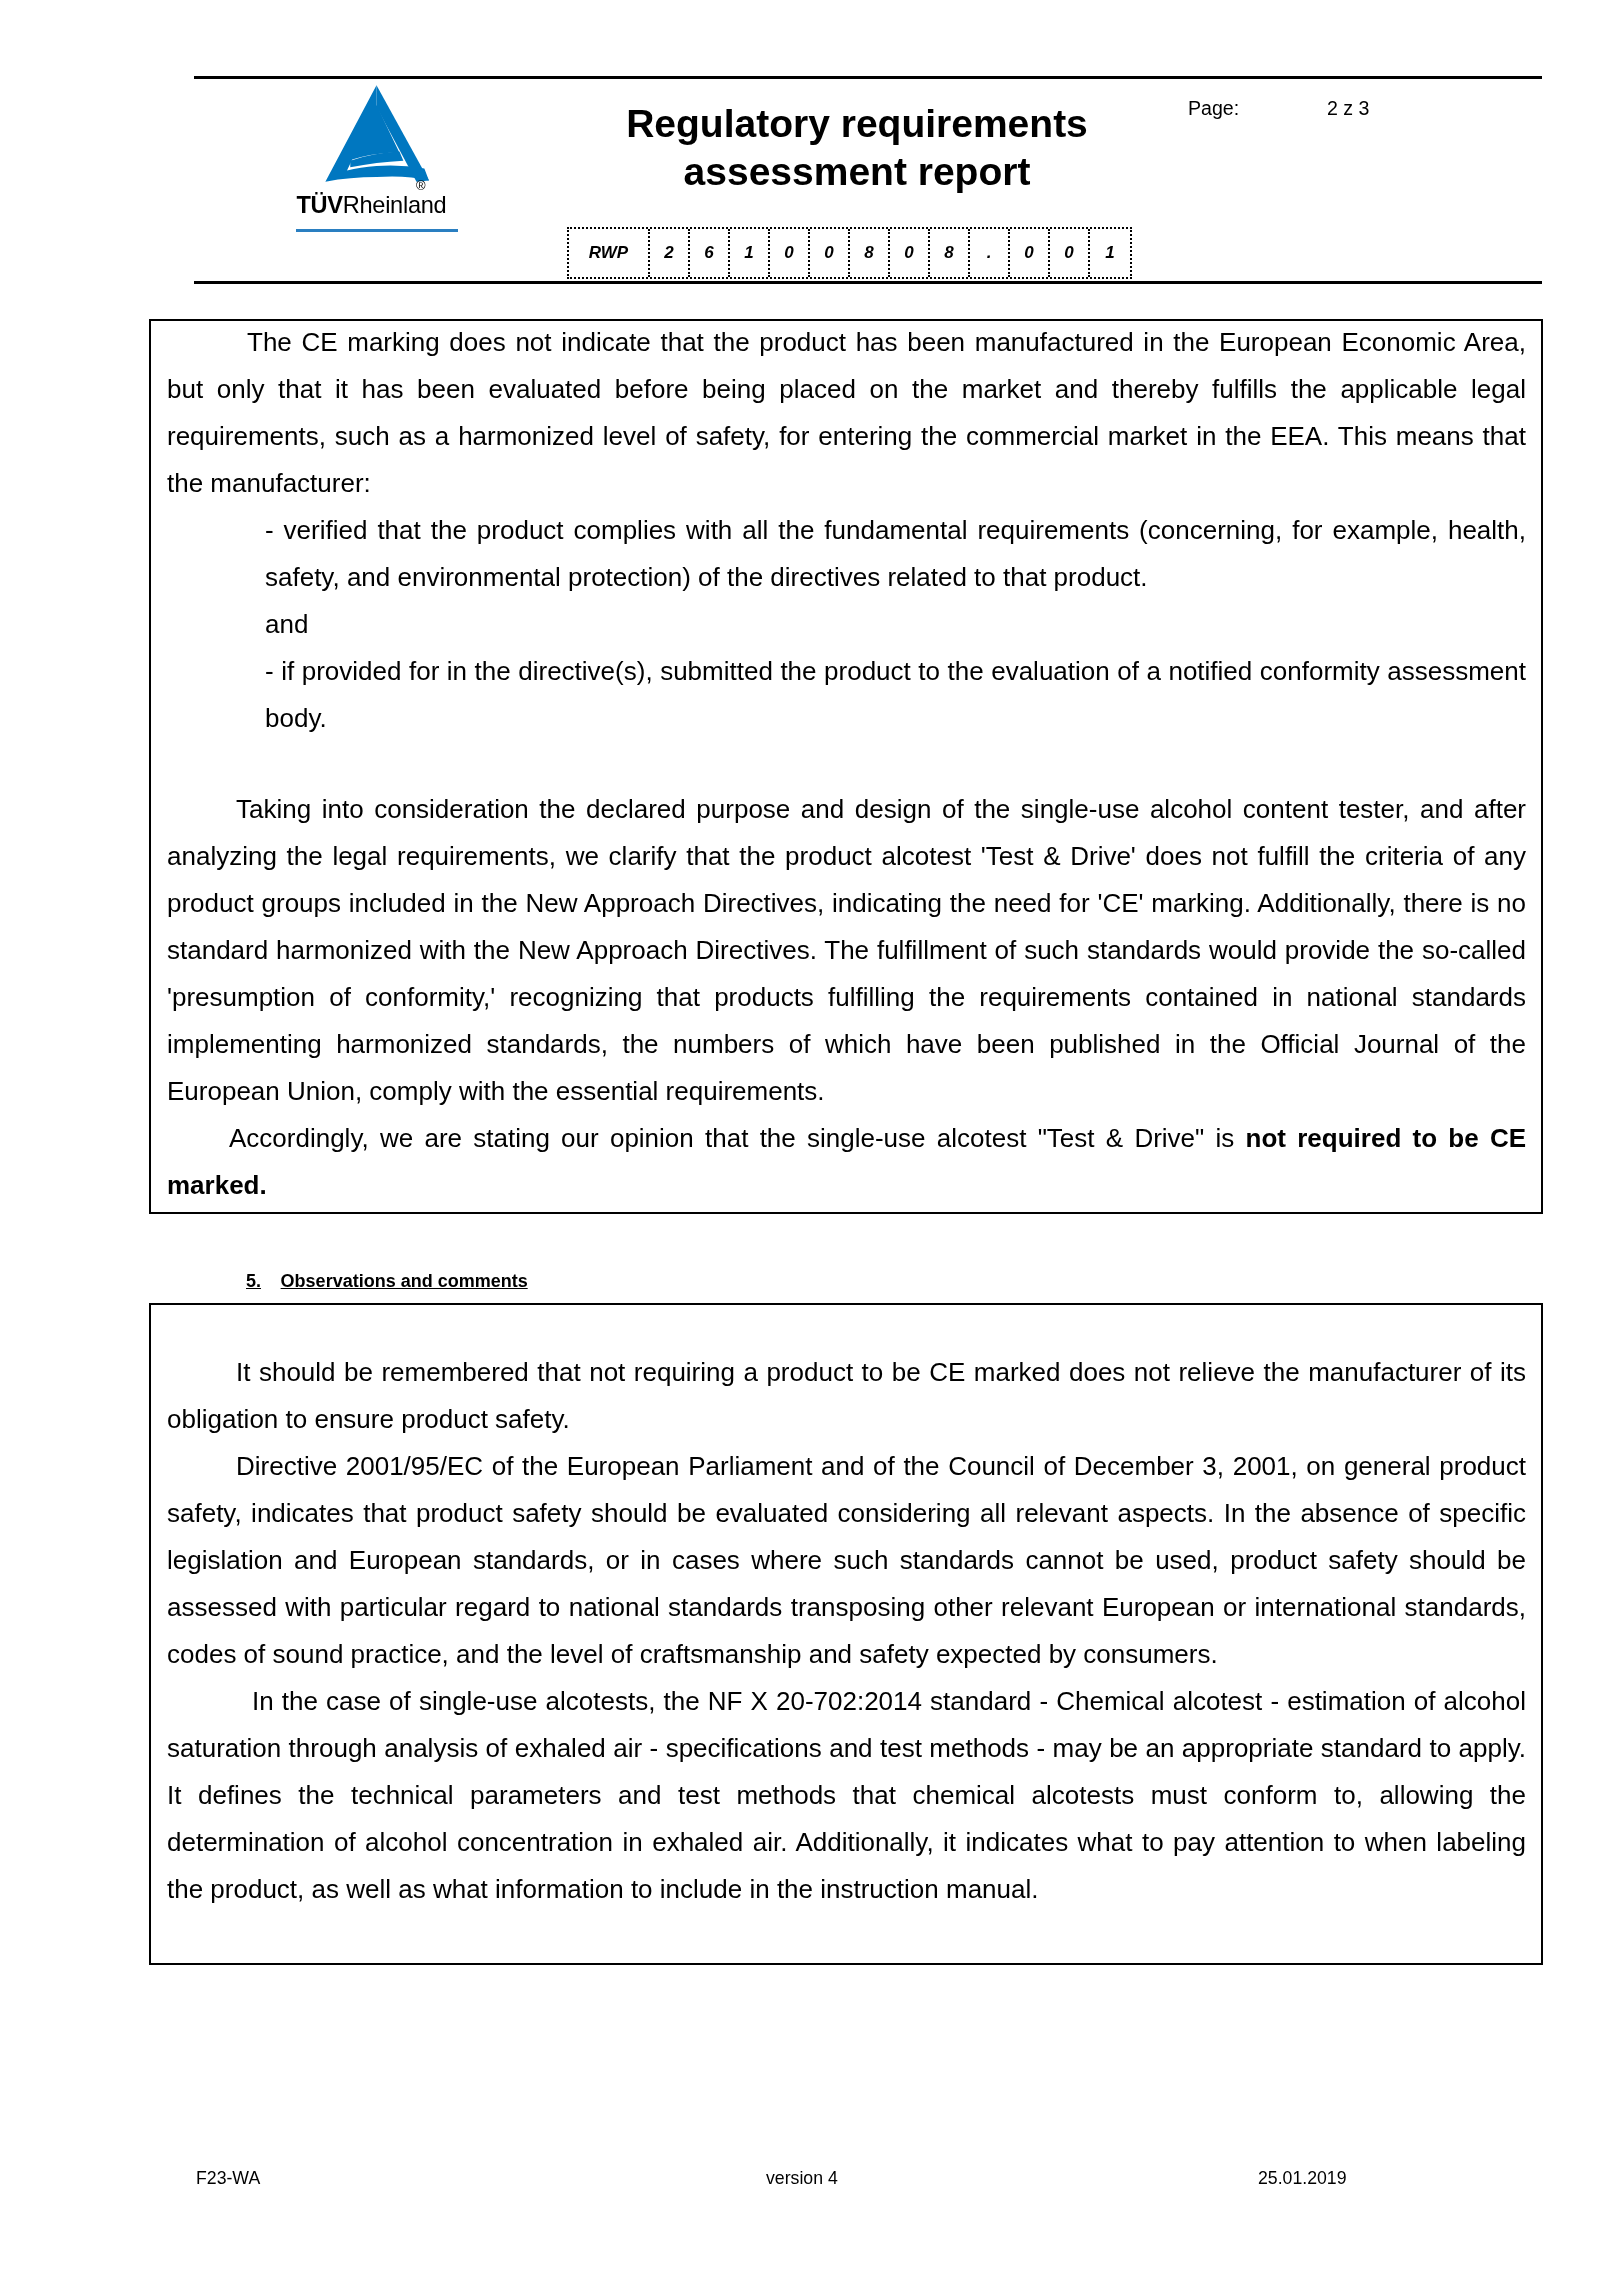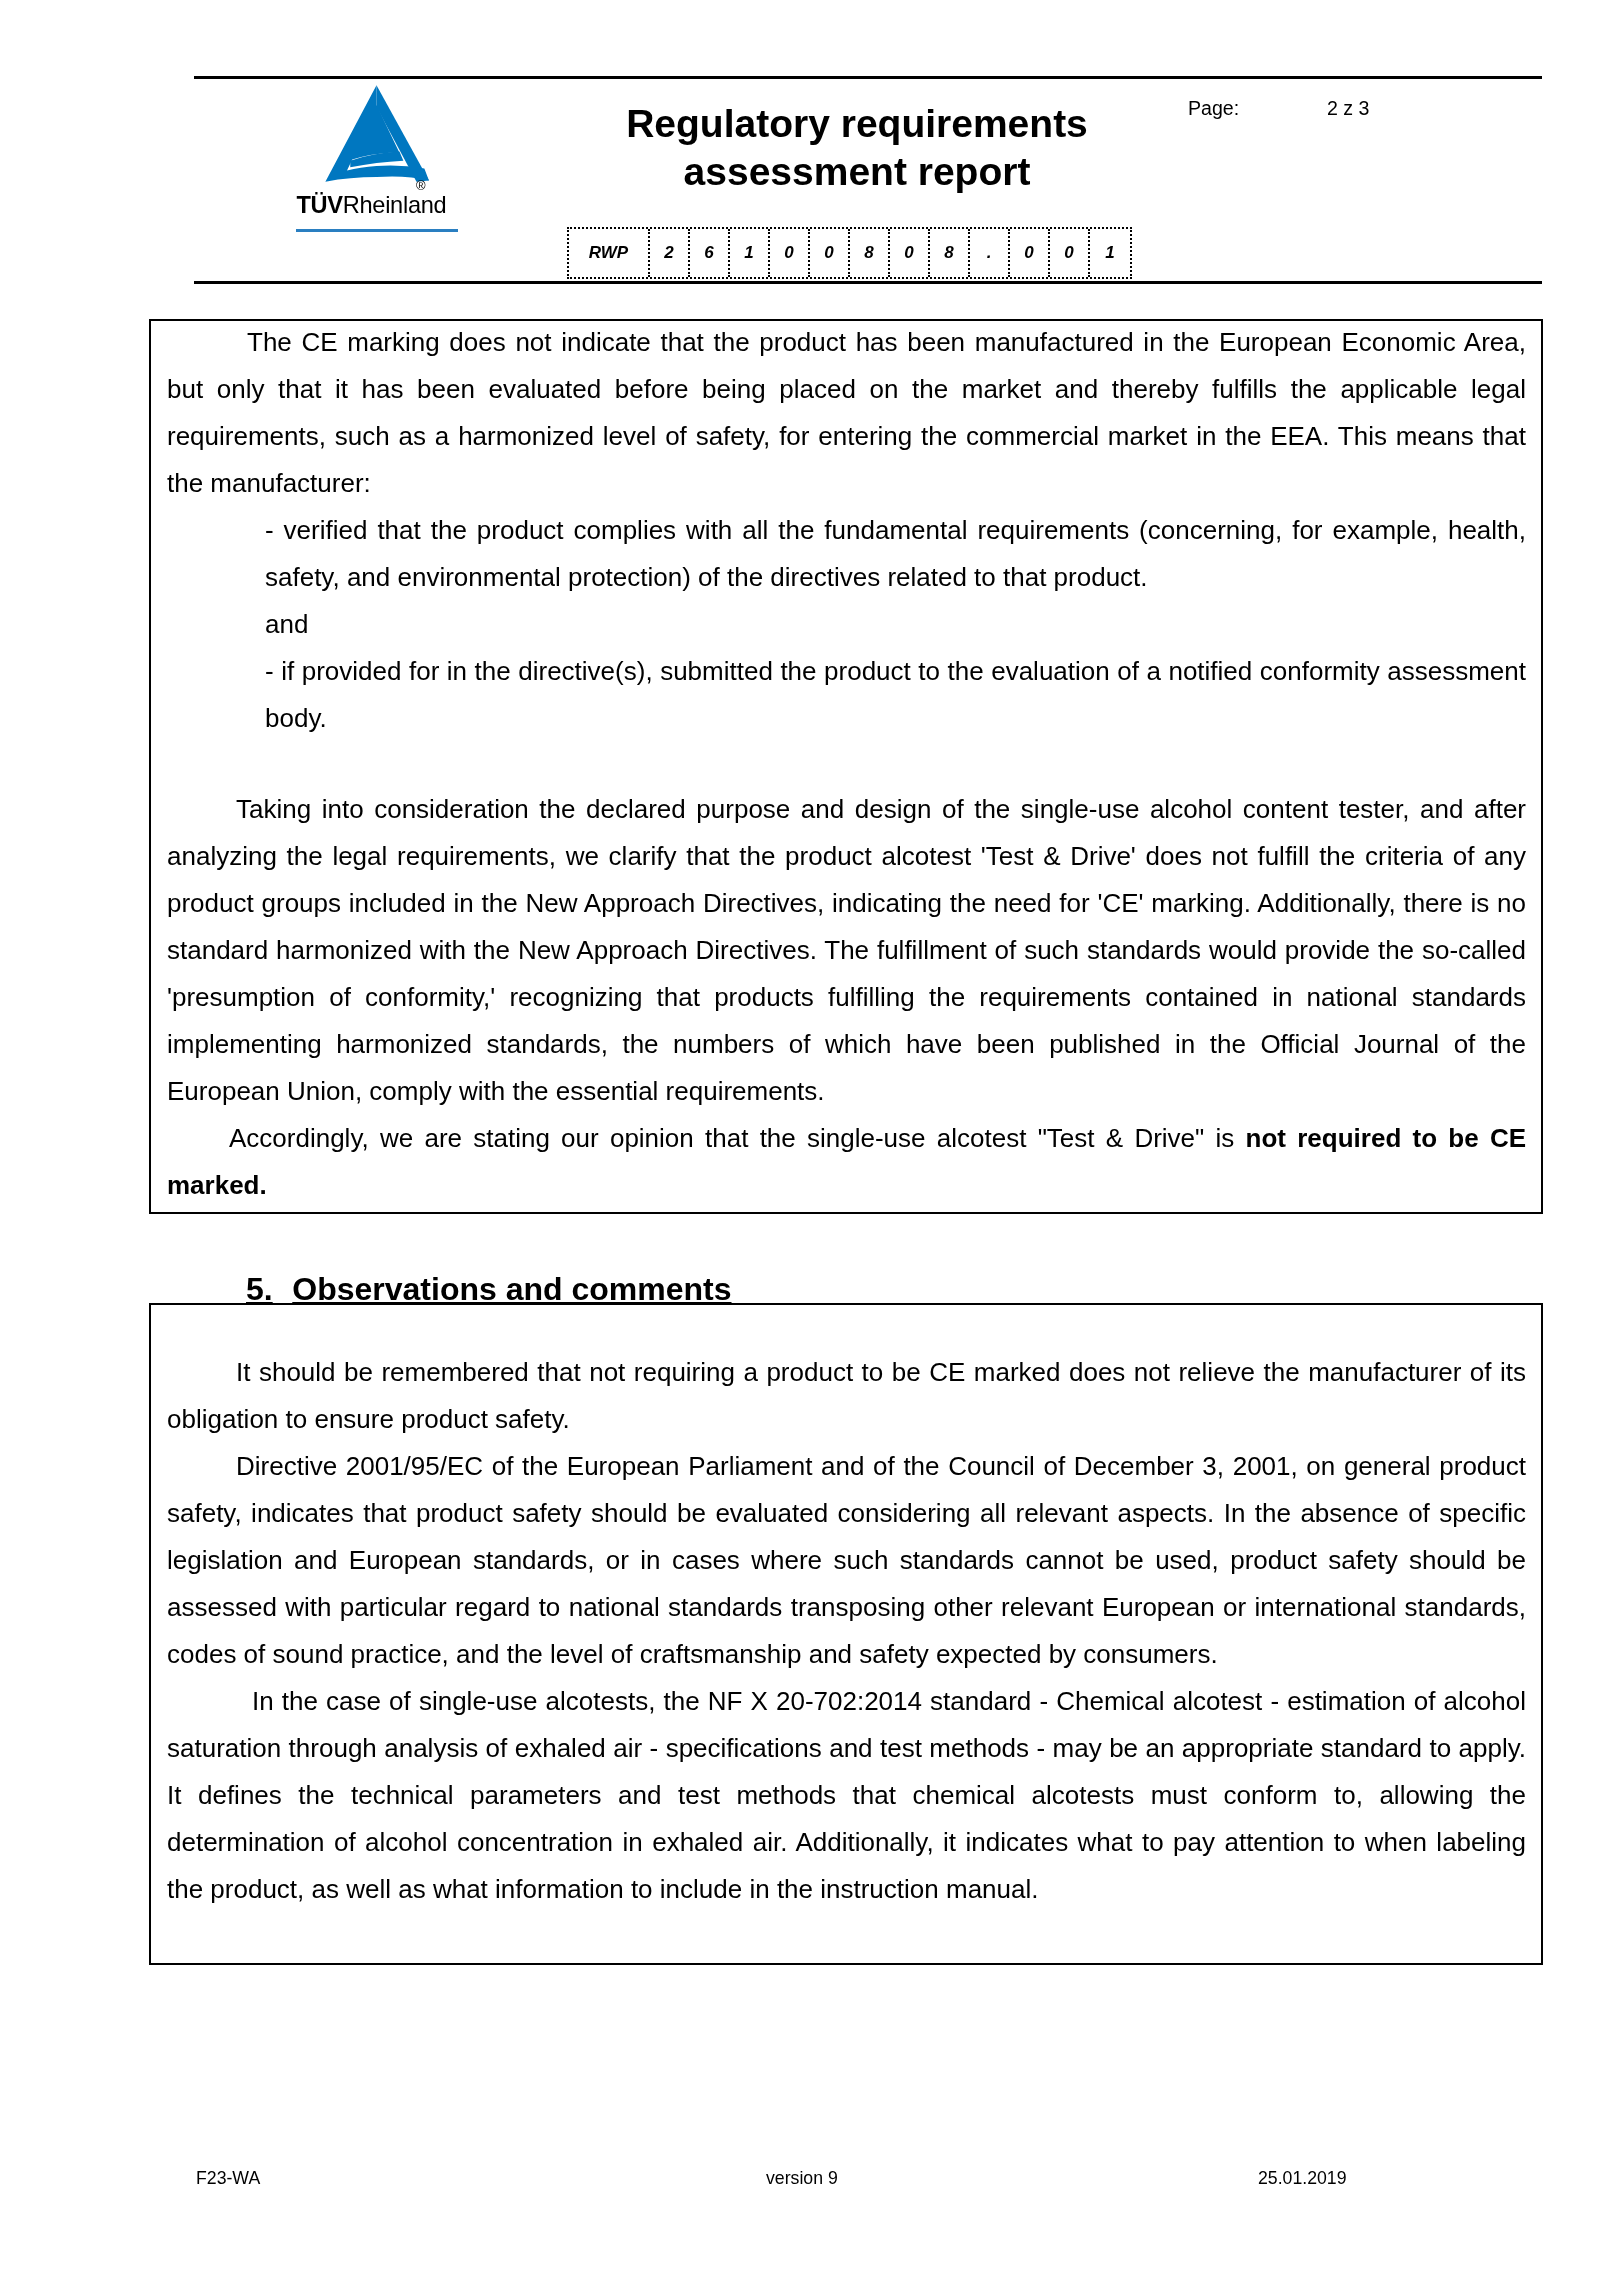--- a/index.html
+++ b/index.html
@@ -28,21 +28,21 @@
   .rwp-cell:last-child { border-right: none; }
   .rwp-cell.label { width: 81px; }
   .rwp-cell.digit { width: 40px; }
 
   
   .box { position: absolute; left: 149px; width: 1394px; border: 2px solid #000; box-sizing: border-box; }
   .box1 { top: 319px; height: 895px; }
   .box2 { top: 1303px; height: 662px; }
   .text { position: absolute; left: 167px; width: 1359px; font-size: 26px; line-height: 47px; text-align: justify; }
   .list { position: absolute; left: 265px; width: 1261px; font-size: 26px; line-height: 47px; text-align: justify; }
-  .section-heading { left: 246px; top: 1271px; font-size: 32px; font-weight: bold; text-decoration: underline; white-space: nowrap; }
+  .section-heading { left: 246px; top: 1271px; font-size: 18px; font-weight: bold; text-decoration: underline; white-space: nowrap; }
   .section-heading .num { margin-right: 19.6px; }
 
   .para { display: block; text-align: justify; text-align-last: left; }
   .para.first-indent { text-indent: 80px; }
 
   
   .footer { top: 2168px; font-size: 17.7px; }
 </style>
 </head>
 <body>
@@ -108,15 +108,15 @@
 
 <div class="box box2"></div>
 
 <div class="text" style="top:1349px;">
   <span class="para" style="text-indent:69px;">It should be remembered that not requiring a product to be CE marked does not relieve the manufacturer of its obligation to ensure product safety.</span>
   <span class="para" style="text-indent:69px;">Directive 2001/95/EC of the European Parliament and of the Council of December 3, 2001, on general product safety, indicates that product safety should be evaluated considering all relevant aspects. In the absence of specific legislation and European standards, or in cases where such standards cannot be used, product safety should be assessed with particular regard to national standards transposing other relevant European or international standards, codes of sound practice, and the level of craftsmanship and safety expected by consumers.</span>
   <span class="para" style="text-indent:85px;">In the case of single-use alcotests, the NF X 20-702:2014 standard - Chemical alcotest - estimation of alcohol saturation through analysis of exhaled air - specifications and test methods - may be an appropriate standard to apply. It defines the technical parameters and test methods that chemical alcotests must conform to, allowing the determination of alcohol concentration in exhaled air. Additionally, it indicates what to pay attention to when labeling the product, as well as what information to include in the instruction manual.</span>
 </div>
 
 <div class="abs footer" style="left:196px;">F23-WA</div>
-<div class="abs footer" style="left:766px;">version 9</div>
+<div class="abs footer" style="left:766px;">version 4</div>
 <div class="abs footer" style="left:1258px;">25.01.2019</div>
 
 
 </body></html>

